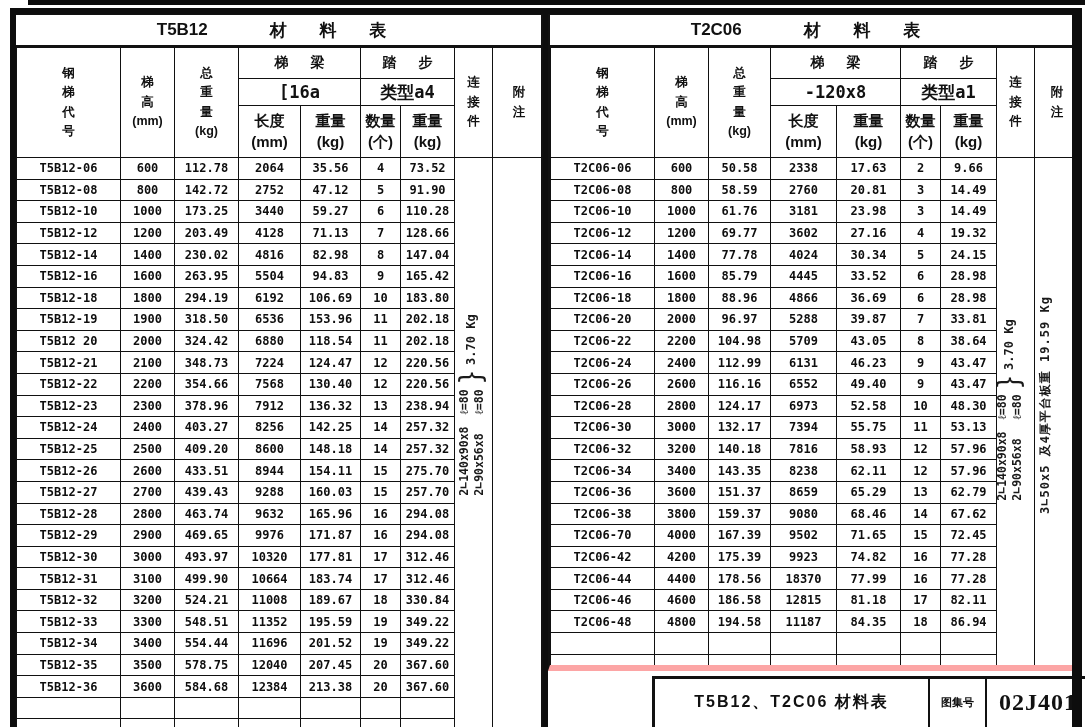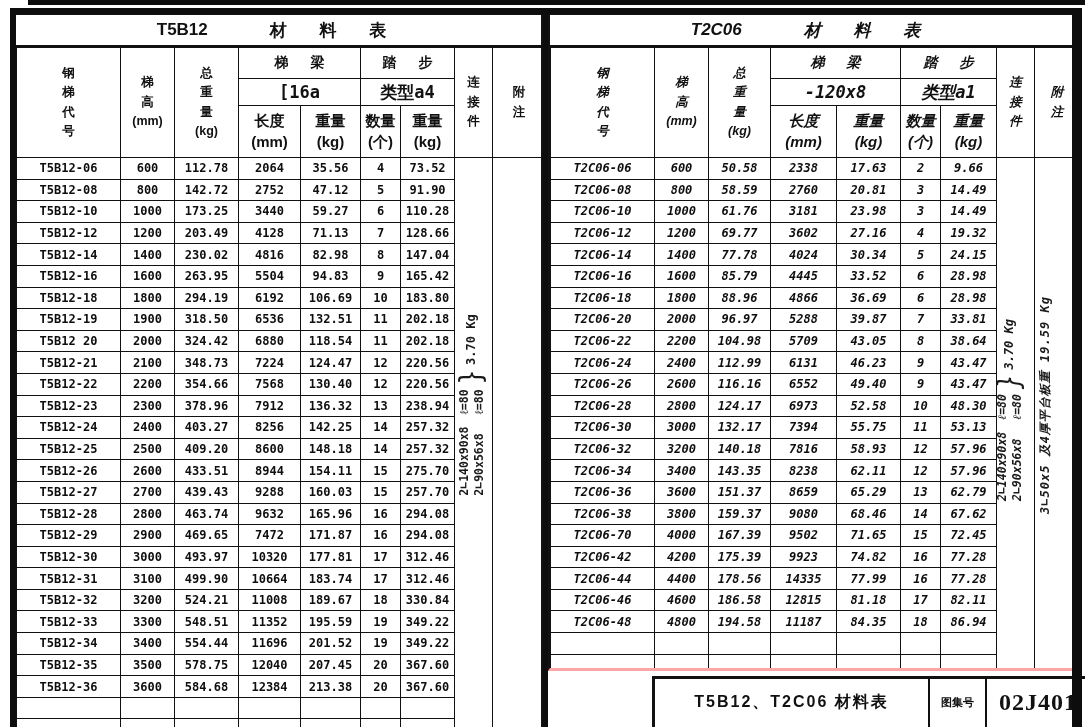--- a/index.html
+++ b/index.html
@@ -11,21 +11,21 @@
   .bar{position:absolute;background:#0d0d0d;z-index:6;}
   #top-strip{left:28px;top:0;width:1057px;height:5px;}
   #frame-top{left:10px;top:8px;width:1072px;height:6px;}
   #frame-left{left:10px;top:8px;width:6px;height:719px;}
   #frame-right{left:1072px;top:8px;width:10px;height:719px;}
   #center-divider{left:543px;top:8px;width:5px;height:719px;}
 
   
   .mtable{position:absolute;background:#fff;border:2px solid #111;box-sizing:border-box;overflow:hidden;}
   #t-left{left:14px;top:13px;width:529px;height:714px;border-bottom:none;}
-  #t-right{left:548px;top:13px;width:529px;height:658px;border-bottom:3px solid #fca5a5;font-style:italic;}
+  #t-right{left:548px;top:13px;width:529px;height:658px;border-bottom:6px solid #fca5a5;}
 
   .tbl-title{height:30px;border-bottom:2px solid #111;display:flex;align-items:center;
     justify-content:center;gap:48px;font-weight:bold;font-size:17px;}
   .tbl-title .cn{letter-spacing:14px;text-indent:14px;}
 
   table.mat{width:100%;border-collapse:collapse;table-layout:fixed;}
   table.mat th,table.mat td{border:1px solid #111;text-align:center;padding:0;overflow:hidden;}
   thead th{font-weight:bold;background:#fff;}
   tr.h1 th{height:30px;}
   tr.h2 th{height:26px;font-size:17px;font-family:"DejaVu Sans Mono",monospace;}
@@ -183,21 +183,21 @@
             <td>6192</td>
             <td>106.69</td>
             <td>10</td>
             <td>183.80</td>
           </tr>
           <tr>
             <td>T5B12-19</td>
             <td>1900</td>
             <td>318.50</td>
             <td>6536</td>
-            <td>132.51</td>
+            <td>153.96</td>
             <td>11</td>
             <td>202.18</td>
           </tr>
           <tr>
             <td>T5B12 20</td>
             <td>2000</td>
             <td>324.42</td>
             <td>6880</td>
             <td>118.54</td>
             <td>11</td>
@@ -272,21 +272,21 @@
             <td>463.74</td>
             <td>9632</td>
             <td>165.96</td>
             <td>16</td>
             <td>294.08</td>
           </tr>
           <tr>
             <td>T5B12-29</td>
             <td>2900</td>
             <td>469.65</td>
-            <td>7472</td>
+            <td>9976</td>
             <td>171.87</td>
             <td>16</td>
             <td>294.08</td>
           </tr>
           <tr>
             <td>T5B12-30</td>
             <td>3000</td>
             <td>493.97</td>
             <td>10320</td>
             <td>177.81</td>
@@ -603,21 +603,21 @@
             <td>175.39</td>
             <td>9923</td>
             <td>74.82</td>
             <td>16</td>
             <td>77.28</td>
           </tr>
           <tr>
             <td>T2C06-44</td>
             <td>4400</td>
             <td>178.56</td>
-            <td>14335</td>
+            <td>18370</td>
             <td>77.99</td>
             <td>16</td>
             <td>77.28</td>
           </tr>
           <tr>
             <td>T2C06-46</td>
             <td>4600</td>
             <td>186.58</td>
             <td>12815</td>
             <td>81.18</td>

